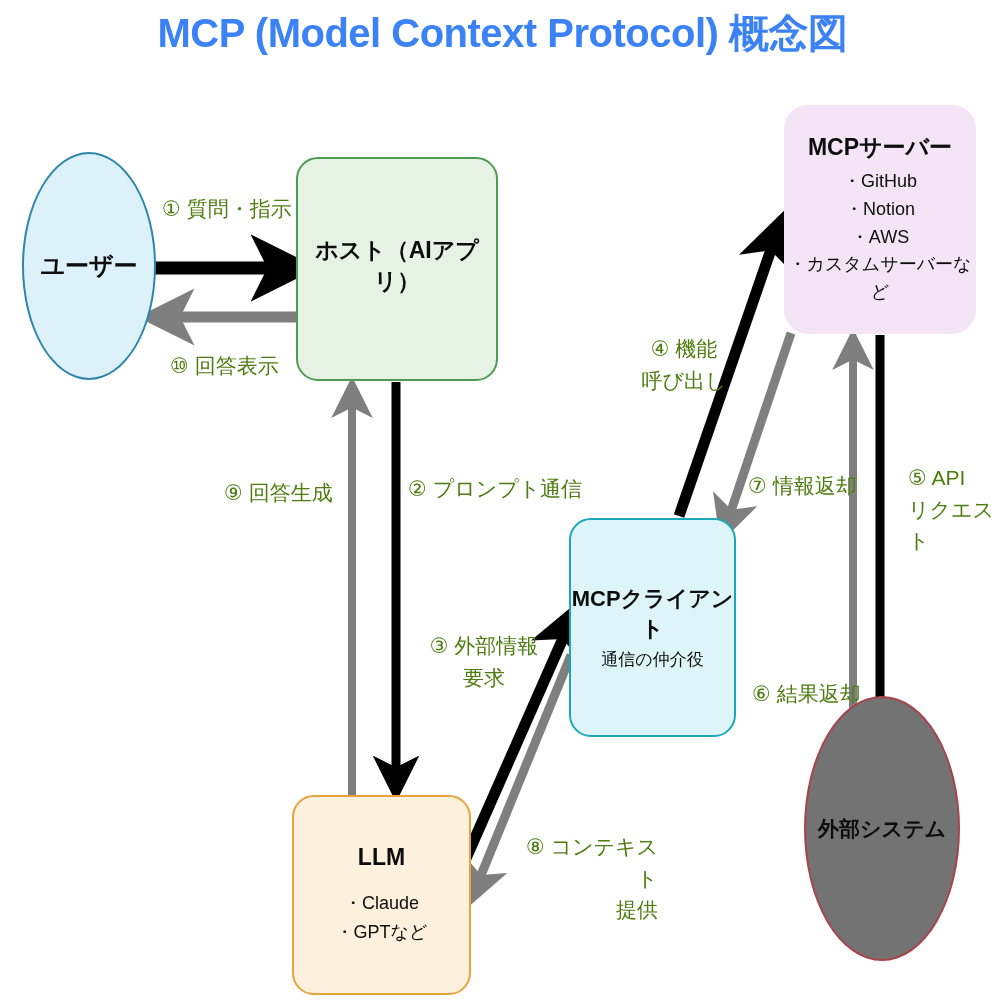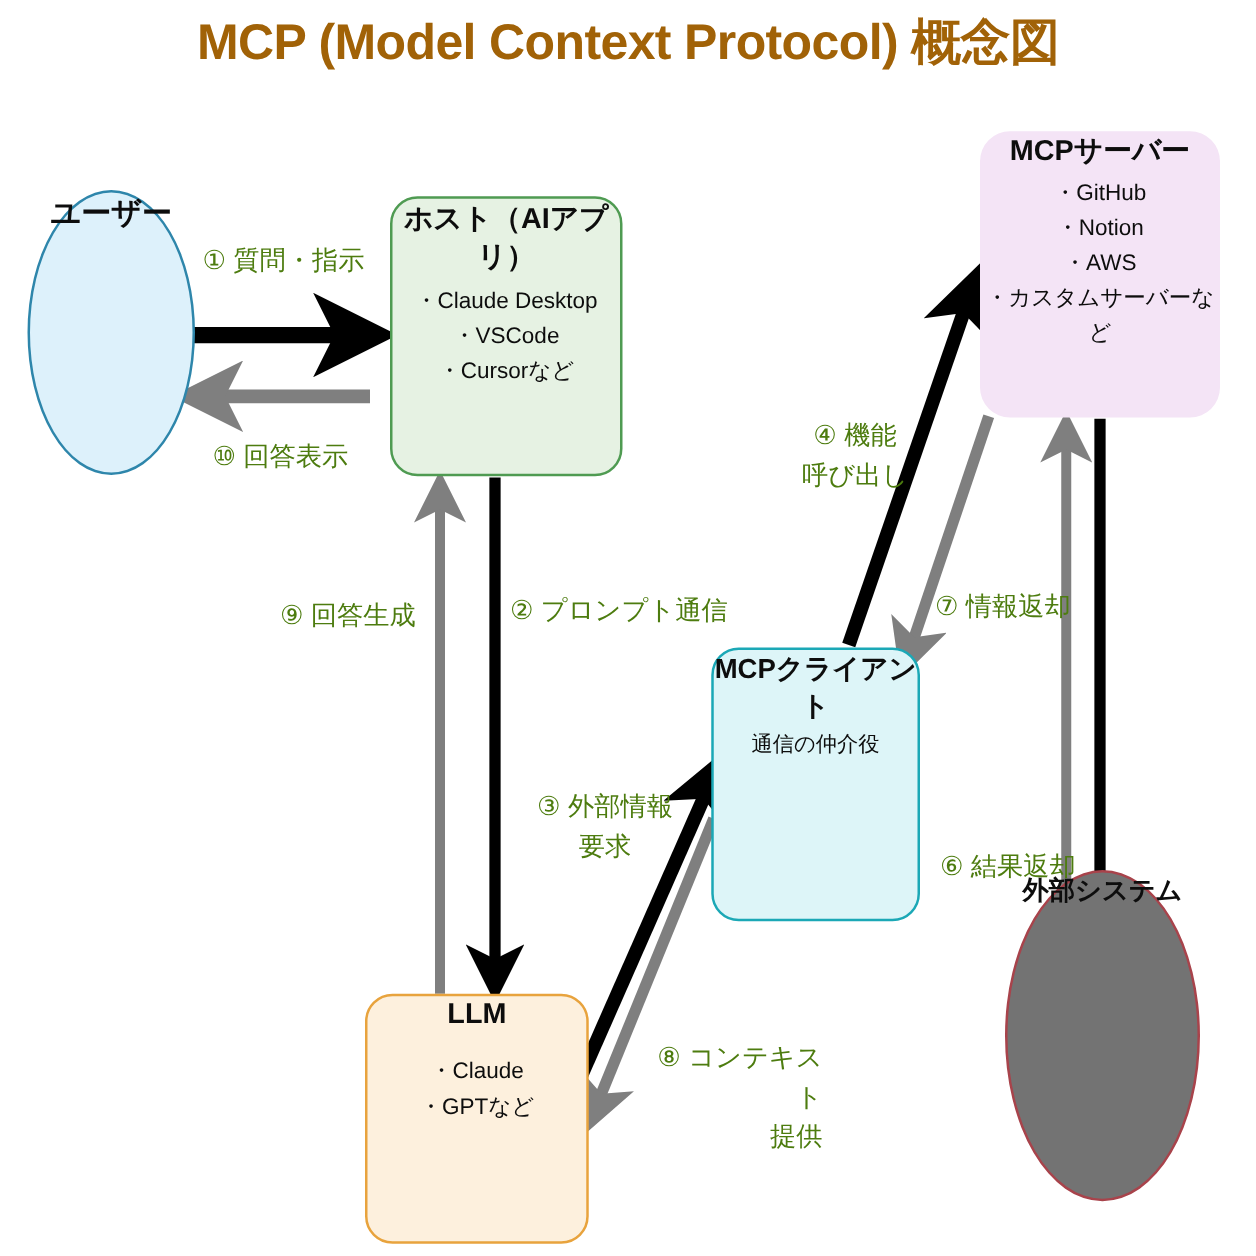--- a/index.html
+++ b/index.html
@@ -11,45 +11,44 @@
     overflow:hidden;
     position:relative;
   }
   #stage{position:relative;width:1005px;height:1005px;overflow:hidden;}
 
   .title{
     position:absolute;left:0;top:6px;width:1005px;
     text-align:center;
     font-size:40px;font-weight:bold;
     letter-spacing:-0.5px;
-    color:#a16207;
+    color:#3b82f6;
     white-space:nowrap;
   }
 
   svg.arrows{position:absolute;left:0;top:0;width:1005px;height:1005px;pointer-events:none;}
 
   .node{position:absolute;box-sizing:border-box;display:flex;flex-direction:column;
-        align-items:center;text-align:center;}
+        align-items:center;justify-content:center;text-align:center;}
   .node .nlabel{font-weight:bold;}
   .node .nsub{font-weight:normal;}
 
   
   #node-user{
     left:22px;top:152px;width:134px;height:228px;
     border:2.5px solid #2e86ab;border-radius:50%;
     background:#ddf1fb;
   }
   #node-user .nlabel{font-size:24px;}
 
   
   #node-host{
-    left:296px;top:157px;width:186px;height:224px;
+    left:296px;top:157px;width:202px;height:224px;
     border:2.5px solid #4f9b52;border-radius:22px;
     background:#e6f2e3;
-    margin-left:16px;
   }
   #node-host .nlabel{font-size:23px;margin-bottom:6px;}
   #node-host .nsub{font-size:18px;line-height:1.55;}
 
   
   #node-mcpserver{
     left:784px;top:105px;width:192px;height:229px;
     border:none;border-radius:24px;
     background:#f4e4f6;
   }
@@ -159,23 +158,20 @@
       <line x1="853" y1="745" x2="853" y2="350" stroke="#7f7f7f" stroke-width="8" marker-end="url(#hg)"></line>
     </g>
   </svg>
 
   <div class="node" id="node-user">
     <div class="nlabel">ユーザー</div>
   </div>
 
   <div class="node" id="node-host">
     <div class="nlabel">ホスト（AIアプリ）</div>
-    <div class="nsub" style="white-space:pre-line;">・Claude Desktop
-・VSCode
-・Cursorなど</div>
   </div>
 
   <div class="node" id="node-mcpserver">
     <div class="nlabel">MCPサーバー</div>
     <div class="nsub" style="white-space:pre-line;">・GitHub
 ・Notion
 ・AWS
 ・カスタムサーバーなど</div>
   </div>
 
@@ -195,18 +191,20 @@
   </div>
 
   <div class="edgelabel" id="lbl-1" style="white-space:pre-line;">① 質問・指示</div>
   <div class="edgelabel" id="lbl-10" style="white-space:pre-line;">⑩ 回答表示</div>
   <div class="edgelabel" id="lbl-2" style="white-space:pre-line;">② プロンプト通信</div>
   <div class="edgelabel" id="lbl-9" style="white-space:pre-line;">⑨ 回答生成</div>
   <div class="edgelabel" id="lbl-3" style="white-space:pre-line;">③ 外部情報
 要求</div>
   <div class="edgelabel" id="lbl-4" style="white-space:pre-line;">④ 機能
 呼び出し</div>
+  <div class="edgelabel" id="lbl-5" style="white-space:pre-line;">⑤ API
+リクエスト</div>
   <div class="edgelabel" id="lbl-6" style="white-space:pre-line;">⑥ 結果返却</div>
   <div class="edgelabel" id="lbl-7" style="white-space:pre-line;">⑦ 情報返却</div>
   <div class="edgelabel" id="lbl-8" style="white-space:pre-line;">⑧ コンテキスト
 提供</div>
 
 </div>
 
 </body></html>

